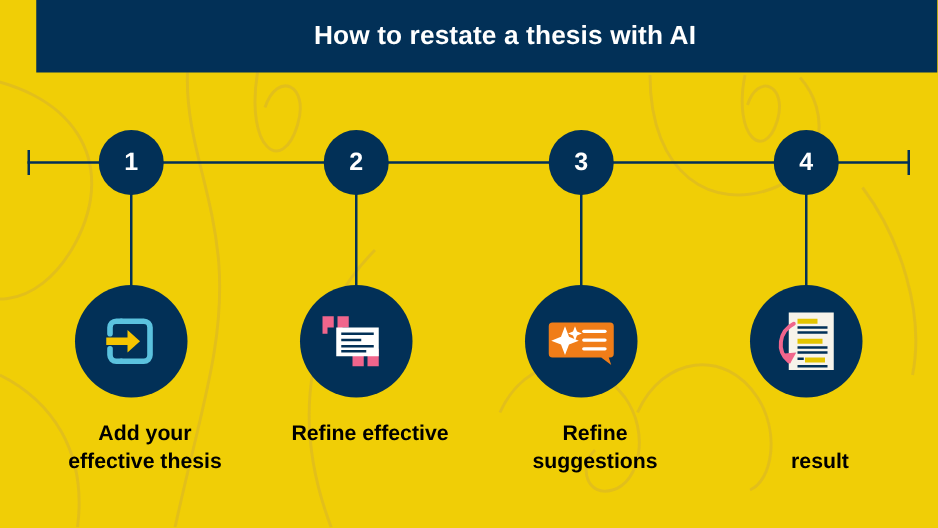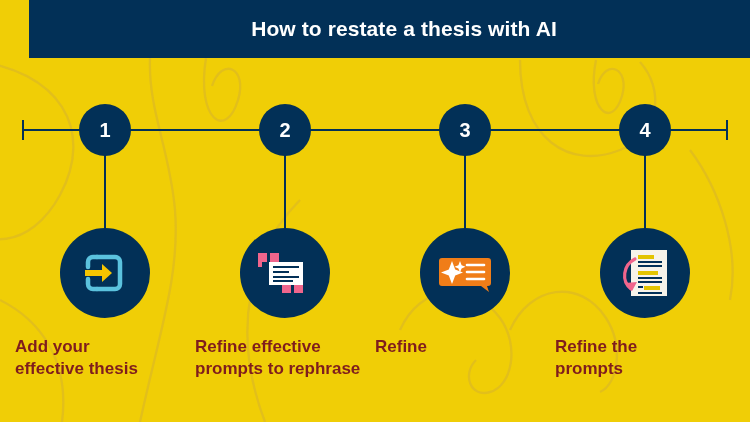--- a/index.html
+++ b/index.html
@@ -122,24 +122,25 @@
     background: #023057;
     display: flex;
     align-items: center;
     justify-content: center;
     z-index: 2;
   }
   .icon-circle svg { display: block; }
 
   .step-label {
     position: absolute;
-    left: 0;
+    left: 11px;
     top: 336px;
     width: 180px;
-    color: #7f1d1d;
+    text-align: center;
+    color: #000000;
     font-size: 17px;
     font-weight: bold;
     line-height: 1.27;
   }
 </style>
 </head>
 <body>
 
 <div id="infographic">
 
@@ -204,41 +205,41 @@
         <g stroke="#023057" stroke-width="2">
           <line x1="17" y1="22" x2="43" y2="22"></line>
           <line x1="17" y1="27" x2="33" y2="27"></line>
           <line x1="17" y1="32" x2="43" y2="32"></line>
           <line x1="17" y1="36" x2="37" y2="36"></line>
         </g>
       </svg>
     </div>
     <div class="step-label">
       <span>Refine effective</span><br>
-      <span>prompts to rephrase</span>
     </div>
   </div>
 
   <div class="step step-2">
     <div class="num-circle">3</div>
     <div class="connector"></div>
     <div class="icon-circle">
       <svg width="58" height="48" viewBox="0 0 58 48" xmlns="http://www.w3.org/2000/svg">
         <path d="M6 9 h46 a3 3 0 0 1 3 3 v22 a3 3 0 0 1 -3 3 h-1 l2 6 l-8 -6 h-39 a3 3 0 0 1 -3 -3 v-22 a3 3 0 0 1 3 -3 z" fill="#f07d18"></path>
         <path d="M16 12 L19.2 20.4 L27 23.5 L19.2 26.6 L16 35 L12.8 26.6 L5 23.5 L12.8 20.4 Z" fill="#ffffff"></path>
         <path d="M24 12 L25.6 16.2 L29.5 17.8 L25.6 19.4 L24 23.5 L22.4 19.4 L18.5 17.8 L22.4 16.2 Z" fill="#ffffff"></path>
         <g stroke="#ffffff" stroke-width="2.6" stroke-linecap="round">
           <line x1="31" y1="16" x2="48" y2="16"></line>
           <line x1="31" y1="23" x2="48" y2="23"></line>
           <line x1="31" y1="30" x2="48" y2="30"></line>
         </g>
       </svg>
     </div>
     <div class="step-label">
       <span>Refine</span><br>
+      <span>suggestions</span>
     </div>
   </div>
 
   <div class="step step-3">
     <div class="num-circle">4</div>
     <div class="connector"></div>
     <div class="icon-circle">
       <svg width="56" height="56" viewBox="0 0 56 56" xmlns="http://www.w3.org/2000/svg">
         <rect x="14" y="5" width="36" height="46" fill="#f7f3ea"></rect>
         <g>
@@ -250,18 +251,18 @@
           <rect x="21" y="36" width="24" height="2" fill="#023057"></rect>
           <rect x="27" y="41" width="16" height="4" fill="#e3c400"></rect>
           <rect x="21" y="41" width="5" height="2" fill="#023057"></rect>
           <rect x="21" y="47" width="24" height="2" fill="#023057"></rect>
         </g>
         <path d="M18 14 C6 20, 4 36, 14 44" fill="none" stroke="#f0658c" stroke-width="3.2" stroke-linecap="round"></path>
         <path d="M8 38 L15 46 L20 37 Z" fill="#f0658c"></path>
       </svg>
     </div>
     <div class="step-label">
-      <span>Refine the</span><br>
-      <span>prompts</span>
+      <br>
+      <span>result</span>
     </div>
   </div>
 
 </div>
 
 </body></html>

